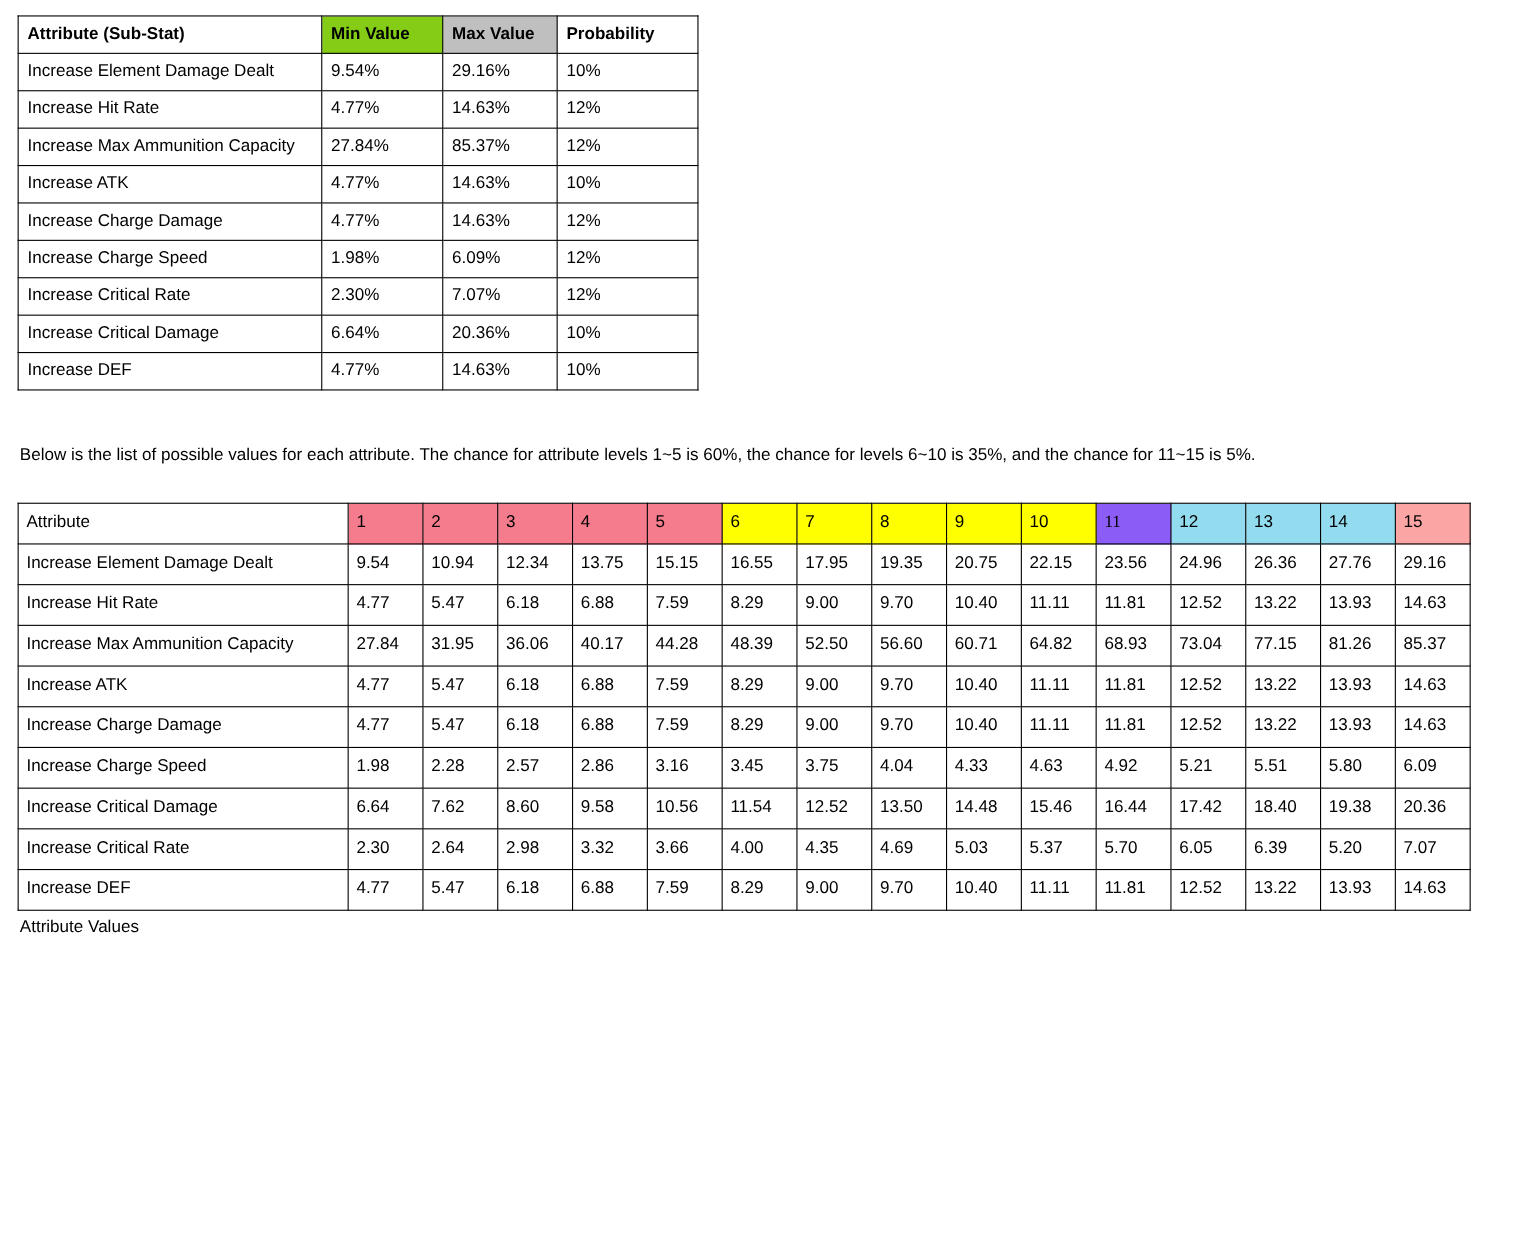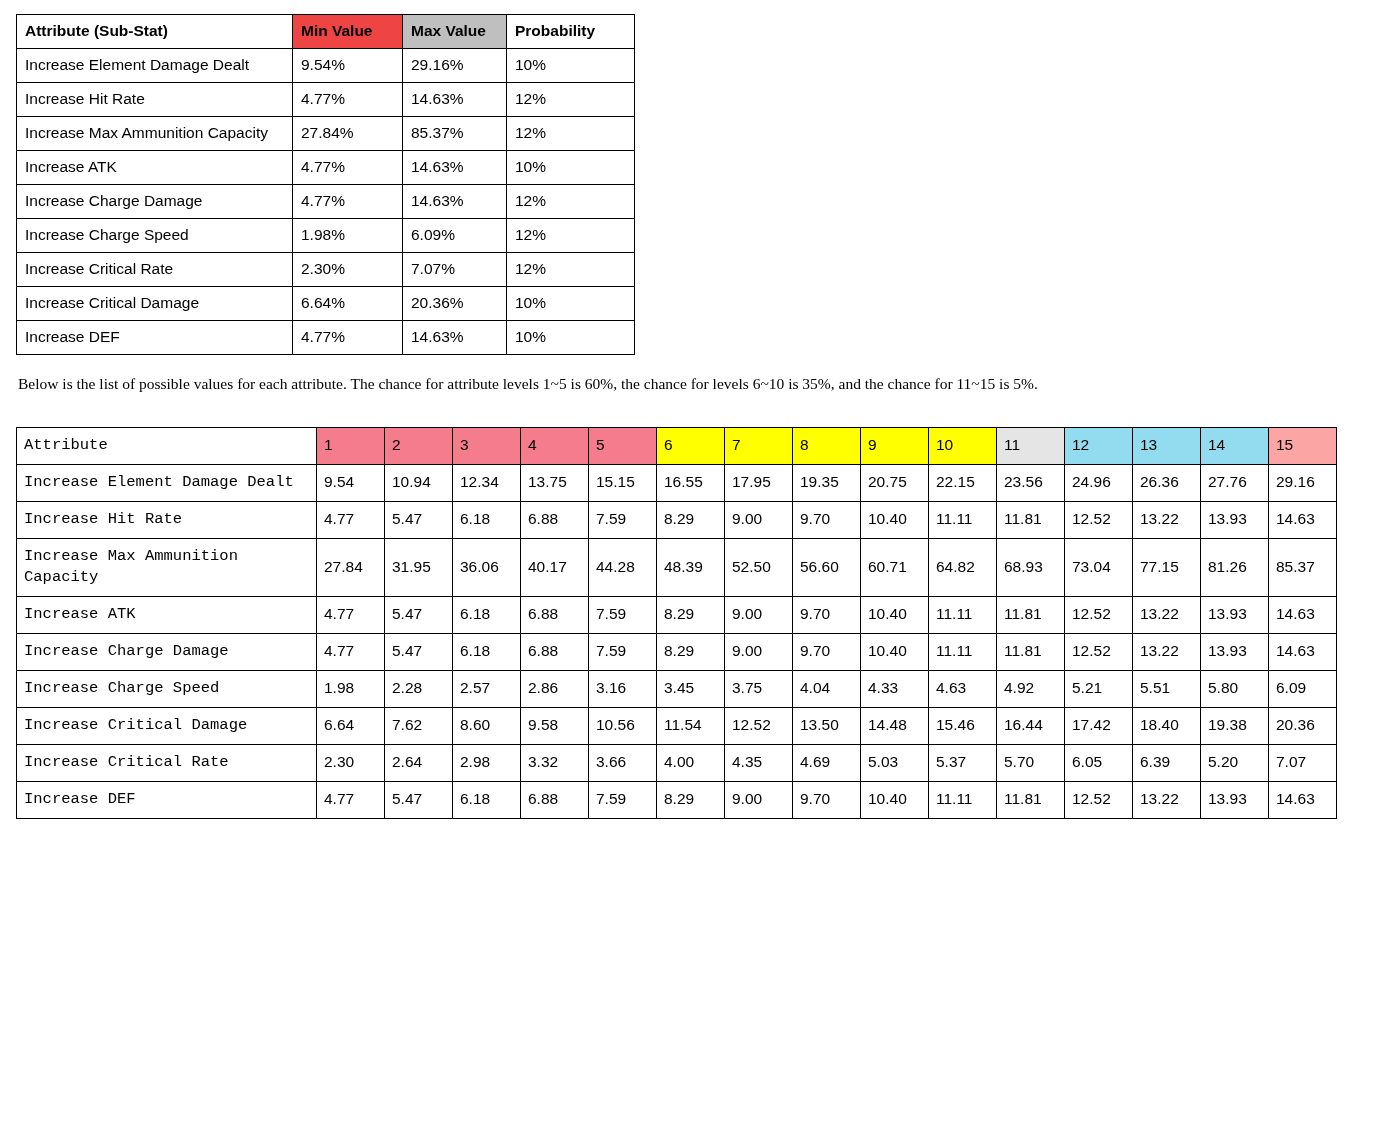--- a/index.html
+++ b/index.html
@@ -38,36 +38,35 @@
     height: 27px;
     box-sizing: border-box;
   }
   table.prob thead th {
     font-weight: bold;
   }
   .col-attr { width: 276px; }
   .col-min  { width: 110px; }
   .col-max  { width: 104px; }
   .col-prob { width: 128px; margin-left: 28px; }
-  .hdr-min { background: #ef4444; }
+  .hdr-min { background: #84cc16; }
   .hdr-max { background: #bfbfbf; }
   .hdr-plain { background: #ffffff; }
 
   .caption {
     font-size: 15.5px;
     margin: 6px 0 0 2px;
     color: #000;
   }
 
   .intro {
-    margin: 18px 0 0 2px;
+    margin: 48px 0 0 2px;
     font-size: 15.5px;
     line-height: 1.45;
     max-width: 1345px;
-    font-family: Liberation Serif, serif;
   }
 
   
   .values-wrap {
     margin-top: 32px;
   }
   table.values {
     border-collapse: collapse;
     table-layout: fixed;
     margin: 0;
@@ -78,33 +77,32 @@
     font-weight: normal;
     text-align: left;
     vertical-align: middle;
     padding: 7px 7px 8px 7px;
     box-sizing: border-box;
     line-height: 1.35;
   }
   table.values th.vh-attr,
   table.values td.v-attr {
     width: 300px;
-    font-family: Liberation Mono, monospace;
   }
   table.values th.vh-lvl,
   table.values td.v-num {
     width: 68px;
   }
   table.values th.vh-lvl {
     text-align: left;
   }
   
   .lv-red    { background: #f47c8c; }
   .lv-yellow { background: #ffff00; }
-  .lv-green  { background: #e5e5e5; }
+  .lv-green  { background: #8b5cf6; font-family: Liberation Serif, serif; }
   .lv-blue   { background: #93dcf0; }
   .lv-grey   { background: #fca5a5; }
 
   
   td.sep-red, th.sep-red {
     border-left: 4px solid #f47c8c;
   }
   td.sep-yellow, th.sep-yellow {
     border-left: 4px solid #ffff00;
   }
@@ -380,15 +378,16 @@
           <td class="v-num sep-yellow">11.81</td>
           <td class="v-num">12.52</td>
           <td class="v-num">13.22</td>
           <td class="v-num">13.93</td>
           <td class="v-num">14.63</td>
         </tr>
 
       </tbody>
     </table>
 
+    <div class="caption2">Attribute Values</div>
   </div>
 
 </div>
 
 </body></html>

